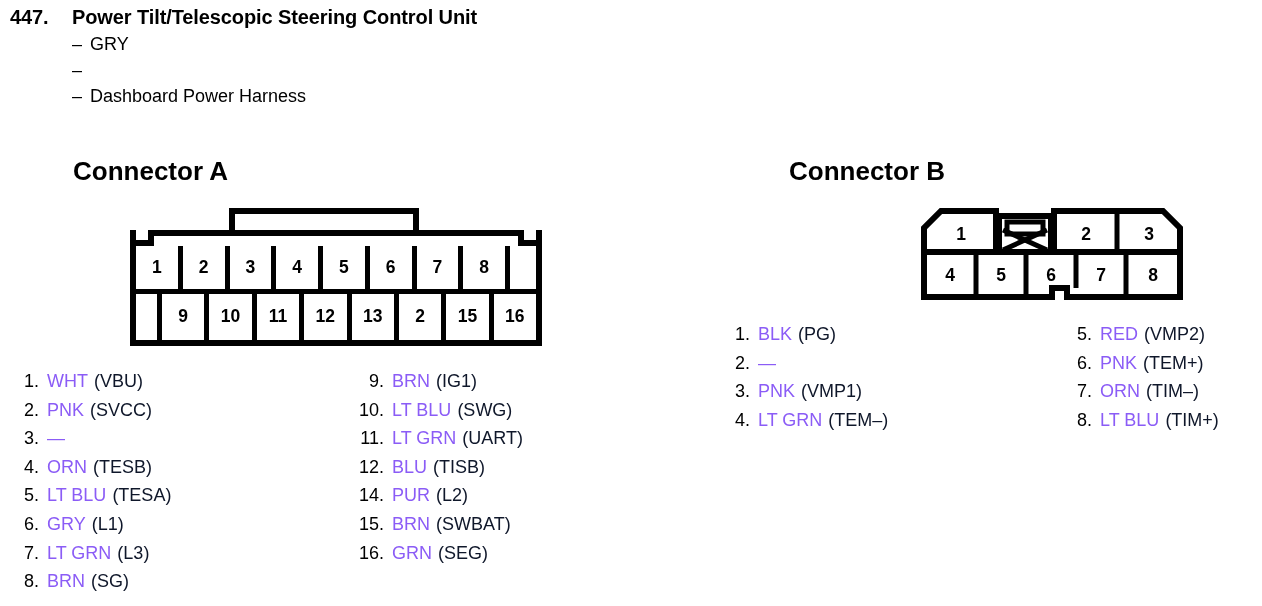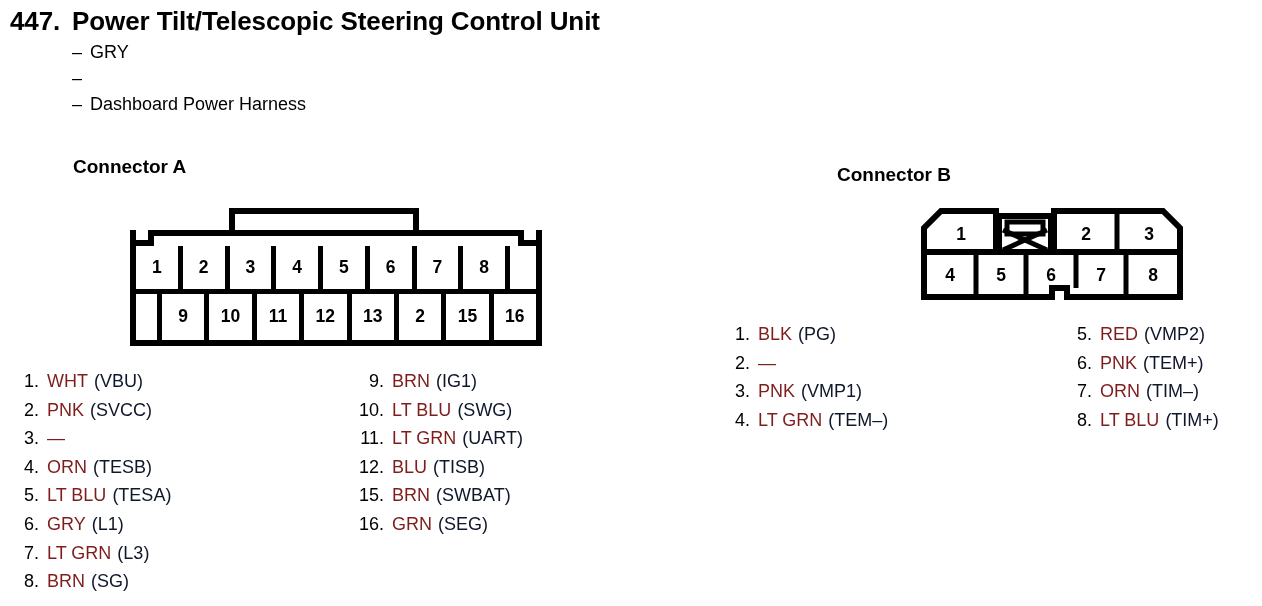--- a/index.html
+++ b/index.html
@@ -21,21 +21,21 @@
   #header-block {
     position: absolute;
     left: 10px;
     top: 6px;
     width: 700px;
   }
   #title-row {
     display: flex;
     align-items: baseline;
     font-weight: bold;
-    font-size: 26px;
+    font-size: 20px;
     letter-spacing: -0.1px;
   }
   #entry-number {
     width: 62px;
     flex: 0 0 62px;
   }
   #entry-title {
     white-space: nowrap;
   }
   .sub-line {
@@ -47,25 +47,25 @@
   }
   .sub-dash {
     width: 18px;
     flex: 0 0 18px;
   }
 
   
   .conn-heading {
     position: absolute;
     font-weight: bold;
-    font-size: 19px;
+    font-size: 26px;
     white-space: nowrap;
   }
   #heading-a { left: 73px;  top: 156px; }
-  #heading-b { left: 789px; top: 164px; margin-left: 48px; }
+  #heading-b { left: 789px; top: 156px; }
 
   
   #connector-a-diagram {
     position: absolute;
     left: 130px;
     top: 208px;
     width: 412px;
     height: 138px;
   }
   #conn-a-latch {
@@ -176,21 +176,21 @@
     align-items: baseline;
     white-space: nowrap;
   }
   .pin-idx {
     text-align: right;
     flex: 0 0 auto;
     margin-right: 8px;
   }
   .pin-idx.w1 { width: 19px; }
   .pin-idx.w2 { width: 29px; }
-  .pin-color { color: #7f1d1d; }
+  .pin-color { color: #8b5cf6; }
   .pin-signal {
     color: #0f172a;
     margin-left: 6px;
   }
   .pin-signal.empty { margin-left: 0; }
 </style>
 </head>
 <body>
 
 <div id="header-block">
@@ -338,20 +338,25 @@
     <span class="pin-idx w2">11.</span>
     <span class="pin-color">LT GRN</span>
     <span class="pin-signal">(UART)</span>
   </div>
   <div class="pin-row">
     <span class="pin-idx w2">12.</span>
     <span class="pin-color">BLU</span>
     <span class="pin-signal">(TISB)</span>
   </div>
   <div class="pin-row">
+    <span class="pin-idx w2">14.</span>
+    <span class="pin-color">PUR</span>
+    <span class="pin-signal">(L2)</span>
+  </div>
+  <div class="pin-row">
     <span class="pin-idx w2">15.</span>
     <span class="pin-color">BRN</span>
     <span class="pin-signal">(SWBAT)</span>
   </div>
   <div class="pin-row">
     <span class="pin-idx w2">16.</span>
     <span class="pin-color">GRN</span>
     <span class="pin-signal">(SEG)</span>
   </div>
 </div>

